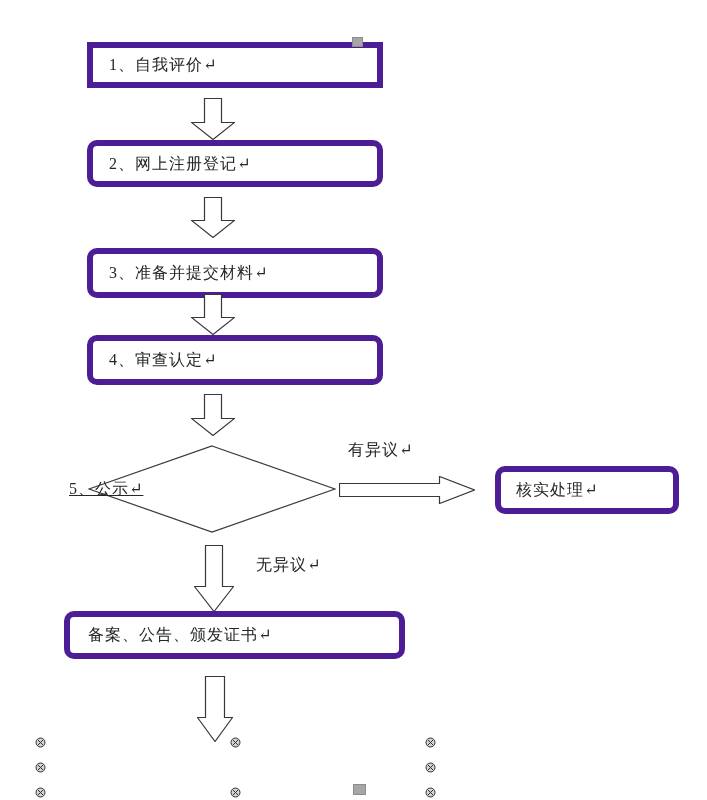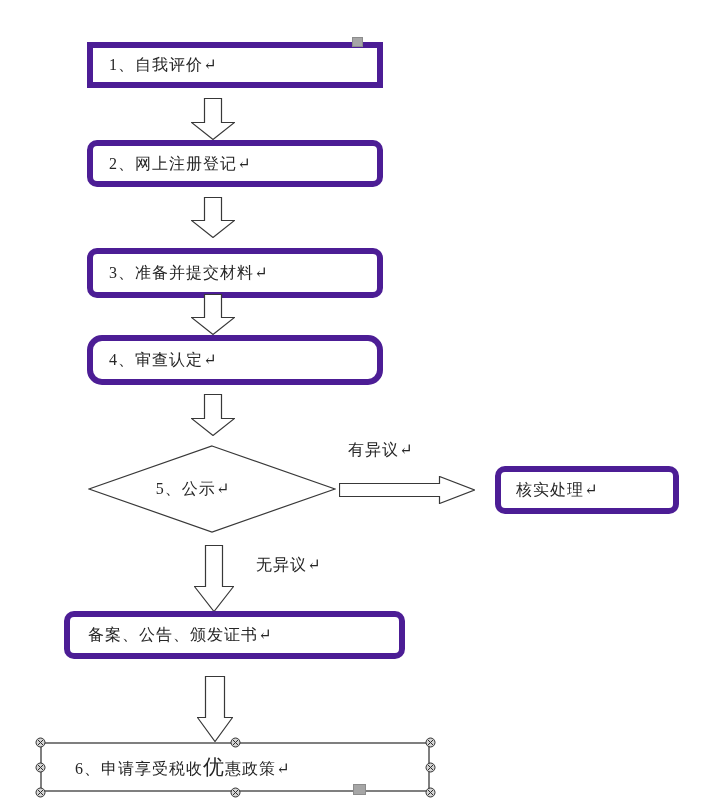--- a/index.html
+++ b/index.html
@@ -15,22 +15,23 @@
   .box-label{
     font-size:16px;letter-spacing:1px;white-space:nowrap;line-height:1.1;
   }
   .free-label{
     position:absolute;font-size:16px;letter-spacing:1px;white-space:nowrap;color:#262626;
   }
   .arrow-wrap{position:absolute;line-height:0;}
   .diamond-wrap{position:absolute;}
   .diamond-label{
     position:absolute;left:0;top:0;width:100%;height:100%;
-    display:flex;align-items:center;justify-content:center;
+    display:flex;align-items:center;
     transform:translateX(-19px);
+    text-decoration:underline;
   }
   .anchor-square{position:absolute;background:#a6a6a6;border:1px solid #8c8c8c;box-sizing:border-box;}
   .sel-box{
     position:absolute;box-sizing:border-box;background:#ffffff;
     border:2px solid #7f7f7f;display:flex;align-items:center;overflow:hidden;
   }
   .sel-box .box-label{line-height:0.95;}
   .emph{font-size:21px;font-family:"Liberation Sans","DejaVu Sans",sans-serif;}
   .handle{position:absolute;width:11px;height:11px;line-height:0;}
 </style>
@@ -63,21 +64,21 @@
   <div class="shape-box rounded" style="left:87px;top:238px;width:296px;height:50px;padding-left:16px;margin-top:10px;">
     <span class="box-label">3、准备并提交材料↵</span>
   </div>
 
   <div class="arrow-wrap" style="left:191px;top:294px;">
     <svg width="44" height="41" viewBox="0 0 44 41">
       <polygon points="13.5,0.5 30.5,0.5 30.5,23.5 43.5,23.5 22,40.5 0.5,23.5 13.5,23.5" fill="#ffffff" stroke="#383838" stroke-width="1.2" stroke-linejoin="miter"></polygon>
     </svg>
   </div>
 
-  <div class="shape-box rounded" style="left:87px;top:335px;width:296px;height:50px;padding-left:16px;border-radius:15px;">
+  <div class="shape-box rounded" style="left:87px;top:335px;width:296px;height:50px;padding-left:16px;">
     <span class="box-label">4、审查认定↵</span>
   </div>
 
   <div class="arrow-wrap" style="left:191px;top:394px;">
     <svg width="44" height="42" viewBox="0 0 44 42">
       <polygon points="13.5,0.5 30.5,0.5 30.5,24.5 43.5,24.5 22,41.5 0.5,24.5 13.5,24.5" fill="#ffffff" stroke="#383838" stroke-width="1.2" stroke-linejoin="miter"></polygon>
     </svg>
   </div>
 
   <div class="diamond-wrap" style="left:88px;top:445px;width:248px;height:88px;">
@@ -112,23 +113,20 @@
   <div class="shape-box rounded" style="left:64px;top:611px;width:341px;height:48px;padding-left:18px;">
     <span class="box-label">备案、公告、颁发证书↵</span>
   </div>
 
   <div class="arrow-wrap" style="left:197px;top:676px;">
     <svg width="36" height="66" viewBox="0 0 36 66">
       <polygon points="8.5,0.5 27.5,0.5 27.5,41.5 35.5,41.5 18,65.5 0.5,41.5 8.5,41.5" fill="#ffffff" stroke="#383838" stroke-width="1.2" stroke-linejoin="miter"></polygon>
     </svg>
   </div>
 
-  <div class="sel-box" style="left:40px;top:742px;width:390px;height:50px;padding-left:33px;">
-    <span class="box-label"><span>6、申请享受税收</span><span class="emph">优</span><span>惠政策↵</span></span>
-  </div>
 
   <div class="handle" style="left:35px;top:737px;">
     <svg width="11" height="11" viewBox="0 0 11 11">
         <circle cx="5.5" cy="5.5" r="4.5" fill="#d4d4d4" stroke="#303030"></circle>
         <path d="M3 3 L8 8 M8 3 L3 8" stroke="#303030" stroke-width="1"></path>
       </svg>
   </div>
   <div class="handle" style="left:230px;top:737px;">
     <svg width="11" height="11" viewBox="0 0 11 11">
         <circle cx="5.5" cy="5.5" r="4.5" fill="#d4d4d4" stroke="#303030"></circle>

